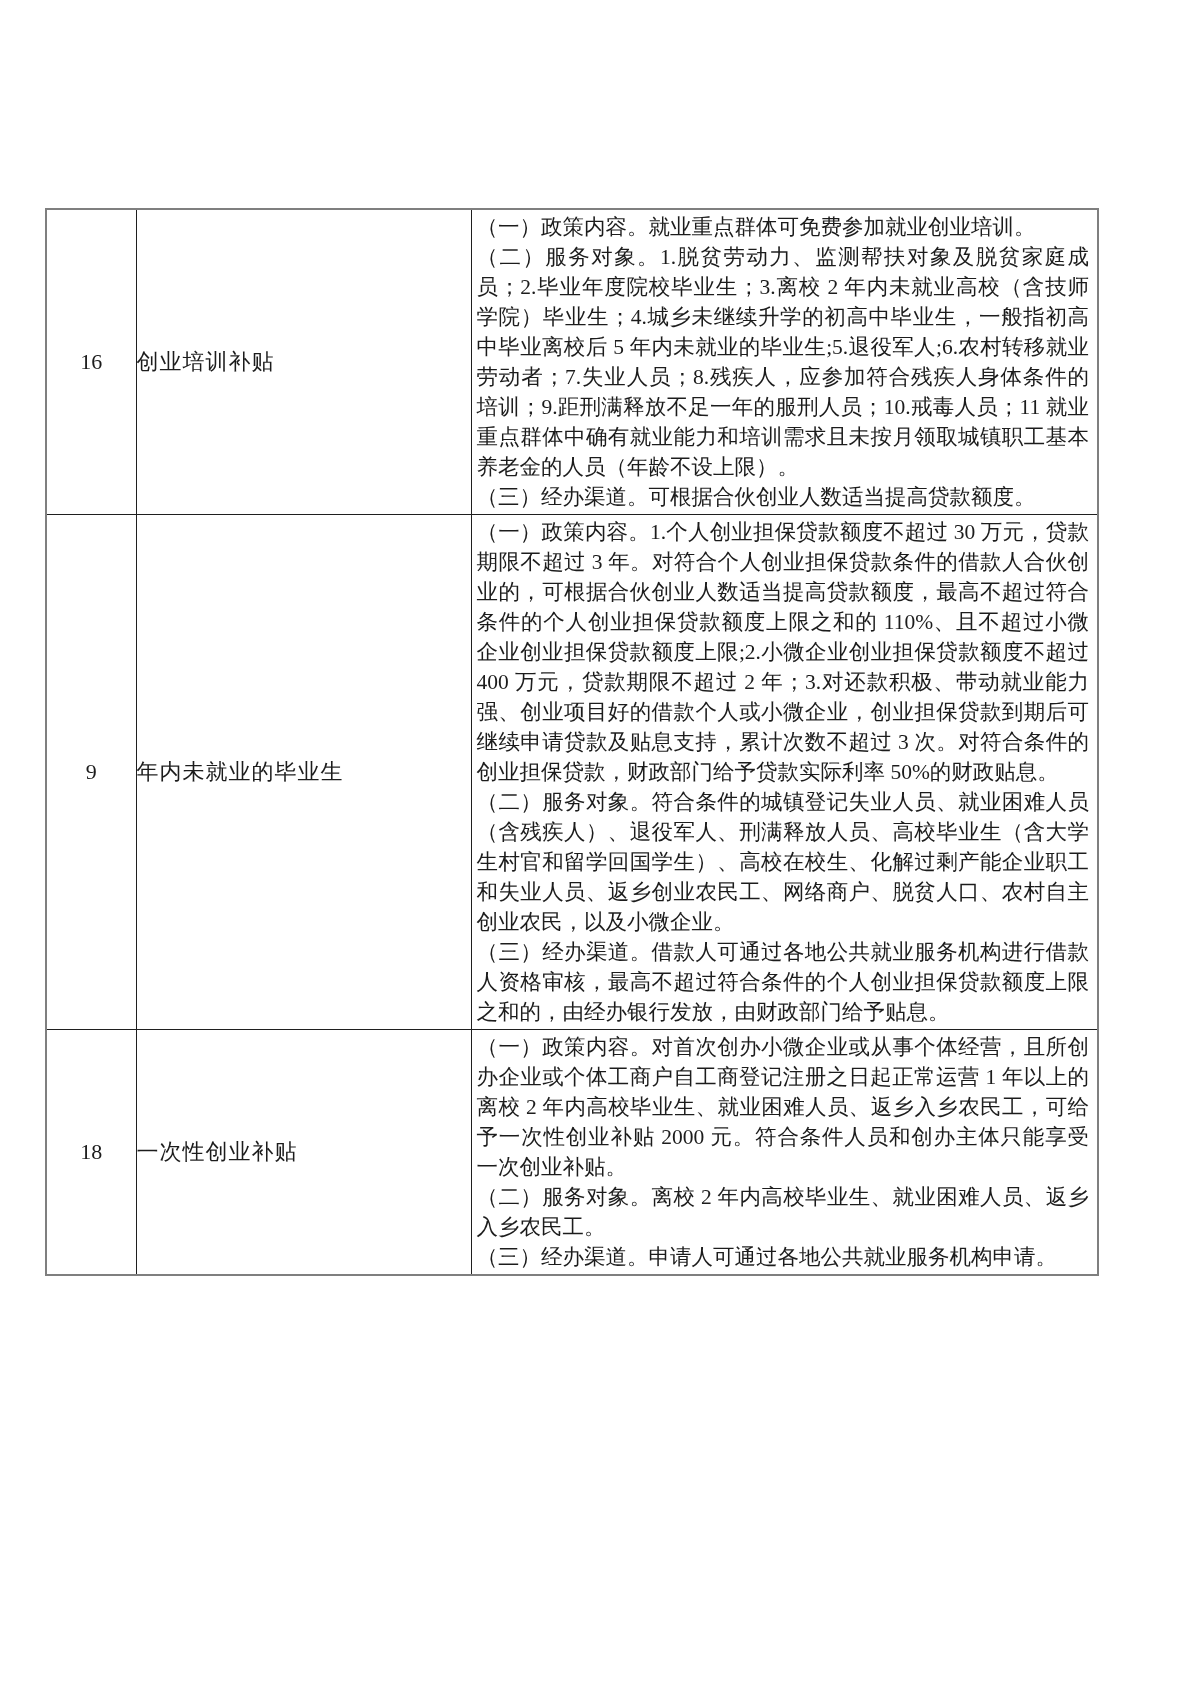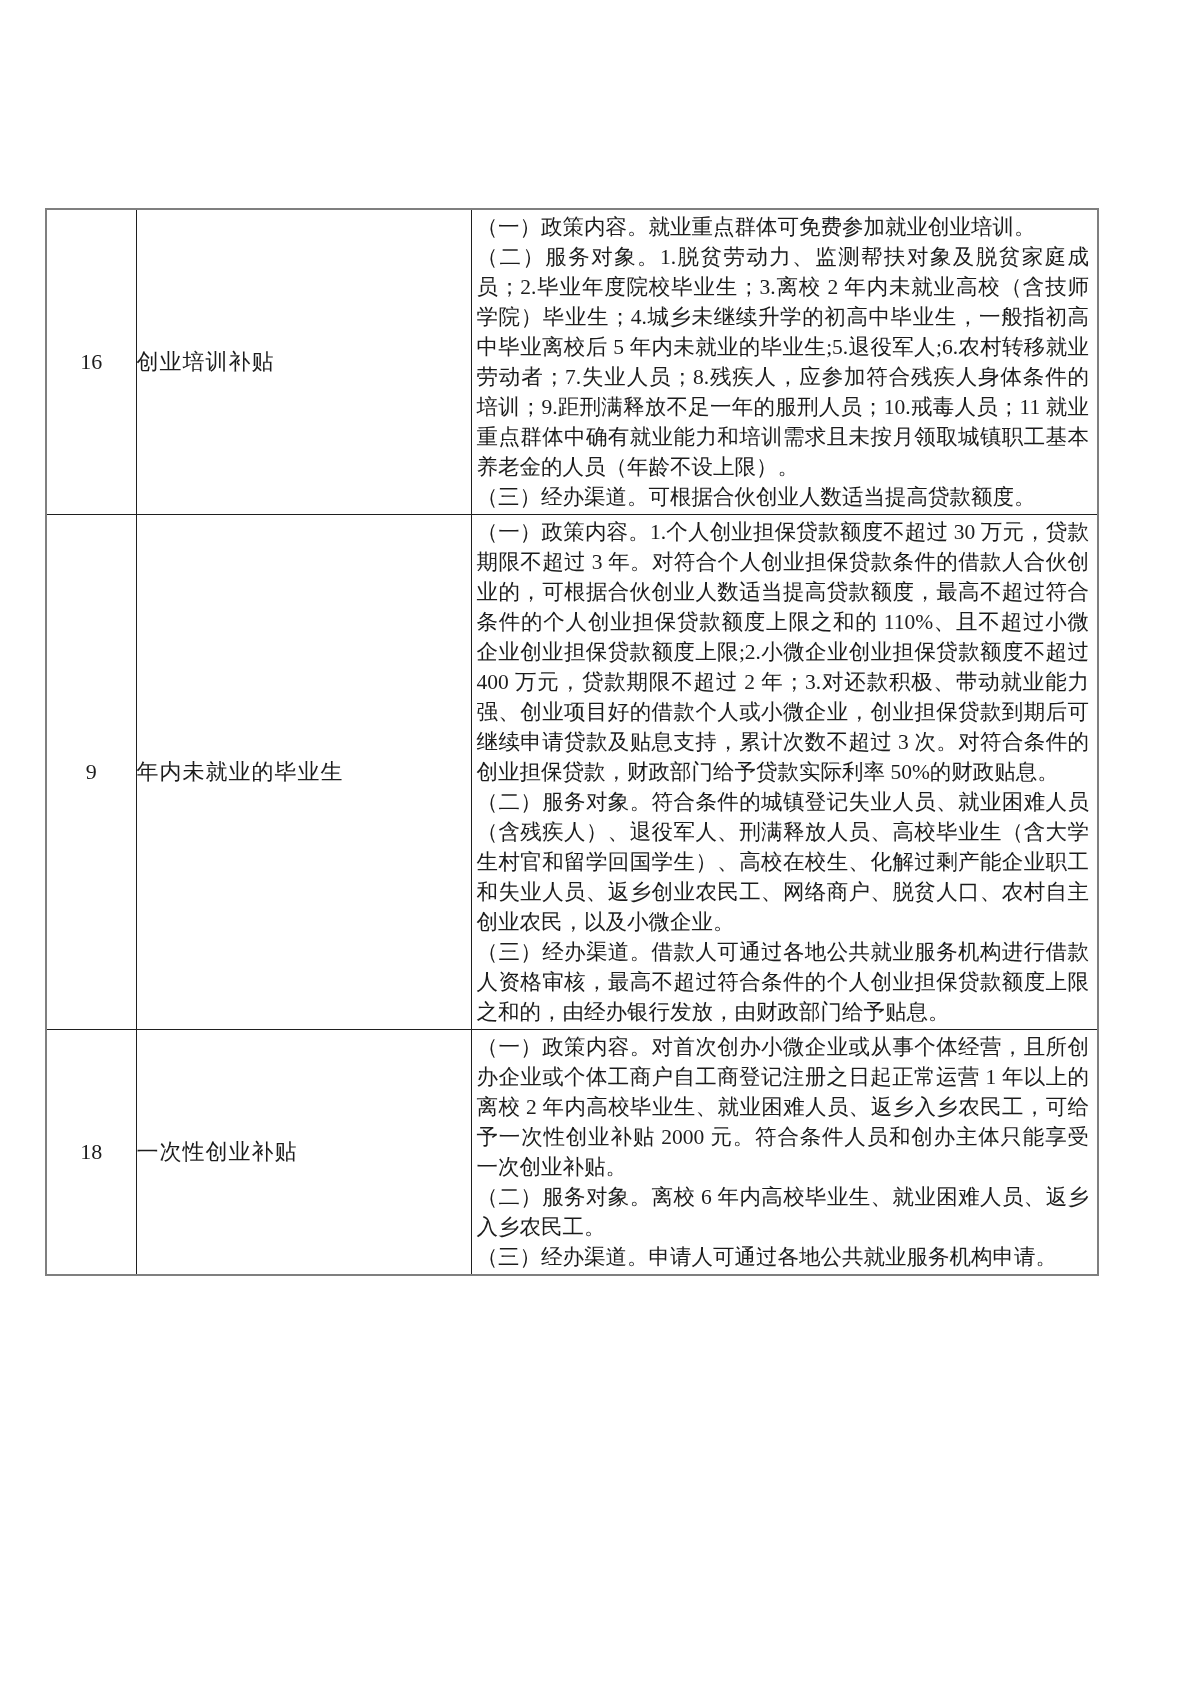--- a/index.html
+++ b/index.html
@@ -83,19 +83,19 @@
           <p>（一）政策内容。1.个人创业担保贷款额度不超过 30 万元，贷款期限不超过 3 年。对符合个人创业担保贷款条件的借款人合伙创业的，可根据合伙创业人数适当提高贷款额度，最高不超过符合条件的个人创业担保贷款额度上限之和的 110%、且不超过小微企业创业担保贷款额度上限;2.小微企业创业担保贷款额度不超过 400 万元，贷款期限不超过 2 年；3.对还款积极、带动就业能力强、创业项目好的借款个人或小微企业，创业担保贷款到期后可继续申请贷款及贴息支持，累计次数不超过 3 次。对符合条件的创业担保贷款，财政部门给予贷款实际利率 50%的财政贴息。</p>
           <p>（二）服务对象。符合条件的城镇登记失业人员、就业困难人员（含残疾人）、退役军人、刑满释放人员、高校毕业生（含大学生村官和留学回国学生）、高校在校生、化解过剩产能企业职工和失业人员、返乡创业农民工、网络商户、脱贫人口、农村自主创业农民，以及小微企业。</p>
           <p>（三）经办渠道。借款人可通过各地公共就业服务机构进行借款人资格审核，最高不超过符合条件的个人创业担保贷款额度上限之和的，由经办银行发放，由财政部门给予贴息。</p>
         </td>
       </tr>
       <tr class="row-18">
         <td class="cell-num">18</td>
         <td class="cell-title">一次性创业补贴</td>
         <td class="cell-content">
           <p>（一）政策内容。对首次创办小微企业或从事个体经营，且所创办企业或个体工商户自工商登记注册之日起正常运营 1 年以上的离校 2 年内高校毕业生、就业困难人员、返乡入乡农民工，可给予一次性创业补贴 2000 元。符合条件人员和创办主体只能享受一次创业补贴。</p>
-          <p>（二）服务对象。离校 6 年内高校毕业生、就业困难人员、返乡入乡农民工。</p>
+          <p>（二）服务对象。离校 2 年内高校毕业生、就业困难人员、返乡入乡农民工。</p>
           <p>（三）经办渠道。申请人可通过各地公共就业服务机构申请。</p>
         </td>
       </tr>
     </tbody>
   </table>
 </div>
 
 </body></html>

